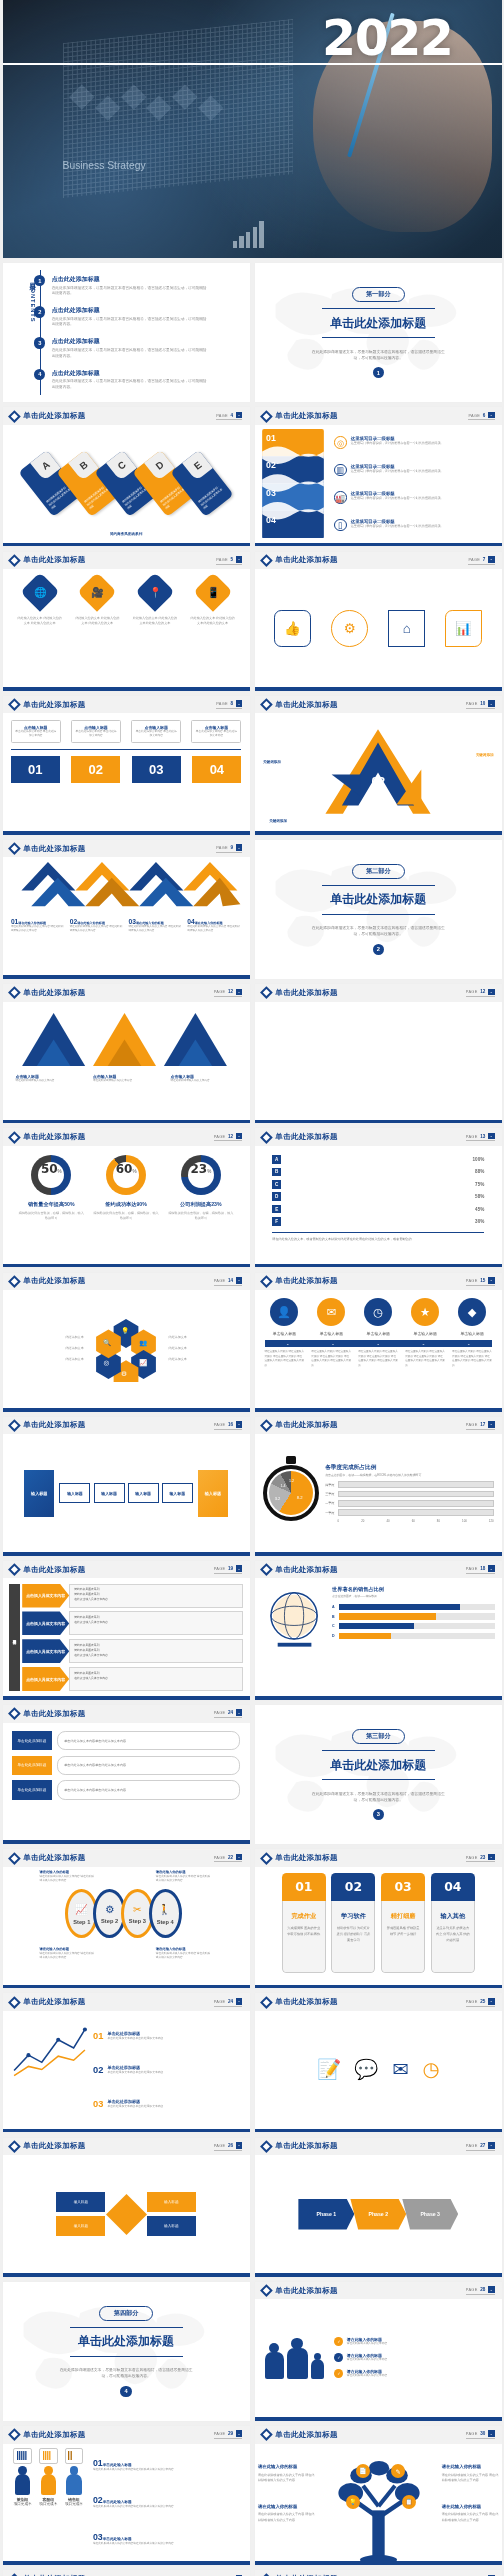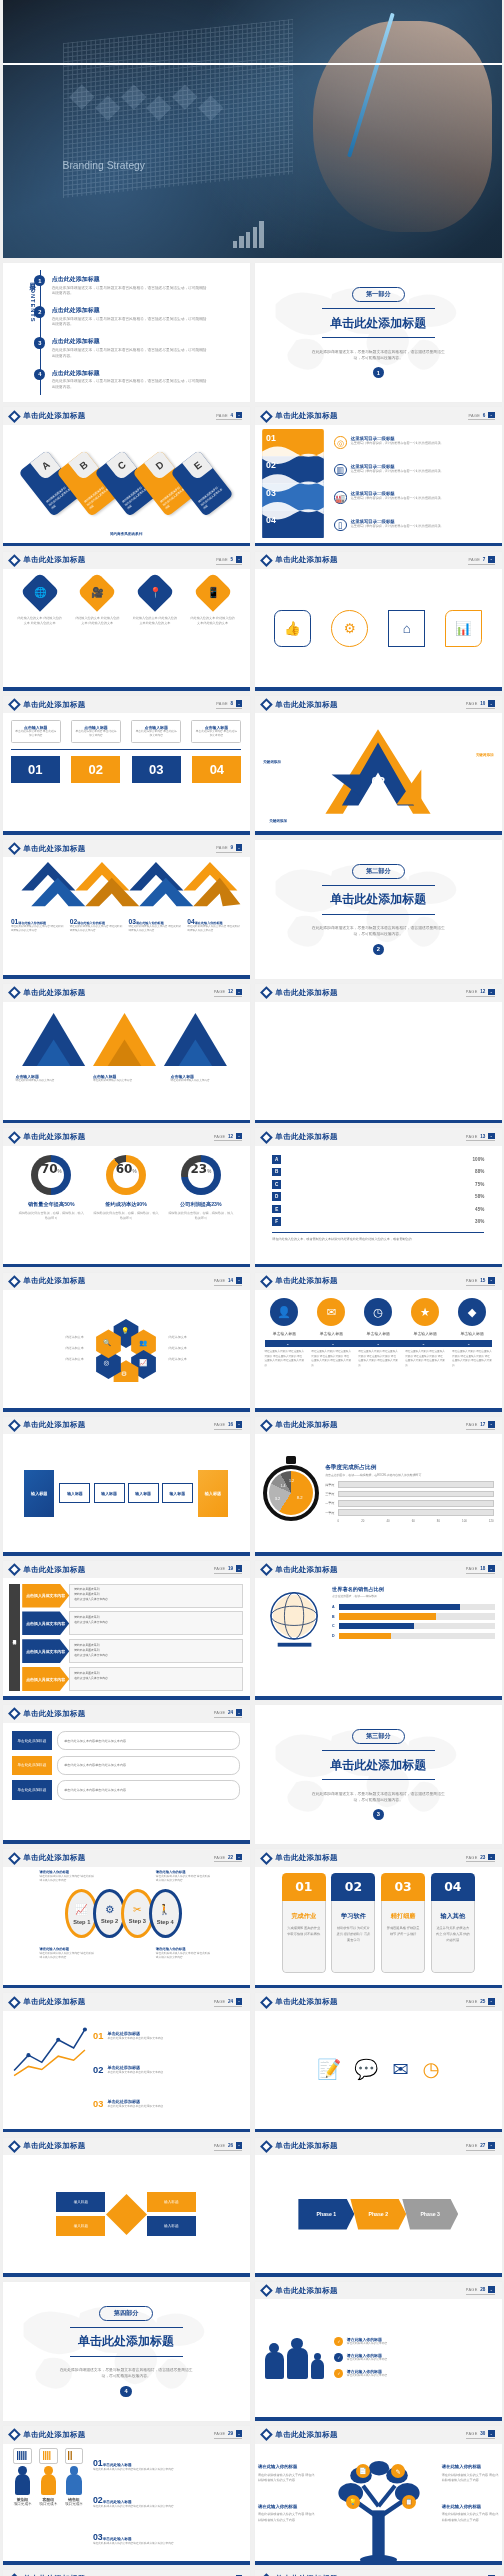--- a/index.html
+++ b/index.html
@@ -150,21 +150,22 @@
     <div class="ts-diams">
       <i style="left:0;top:0"></i>
           <i style="left:26px;top:11.3px"></i>
           <i style="left:52px;top:0"></i>
       <i style="left:77px;top:11.3px"></i>
           <i style="left:103px;top:0"></i>
           <i style="left:129px;top:11.3px"></i>
     </div>
     <div class="ts-hand"></div>
     <div class="ts-pen"></div>
-    <div class="ts-bs">Branding Strategy</div>
+    <div class="ts-bs">Business Strategy</div>
+    <div class="ts-year">2022</div>
     <div class="ts-split"></div>
     <div class="ts-chart">
       <i style="height:7.2px"></i>
           <i style="height:11.3px"></i>
           <i style="height:15.5px"></i>
           <i style="height:20.6px"></i>
           <i style="height:27px"></i>
     </div>
   </div>
   </div>
@@ -584,21 +585,21 @@
           <span class="lb">PAGE</span>
           <span class="no">12</span>
           <span class="chev">⌄</span>
         </span>
       </div>
       <div class="body">
         <div class="donuts">
           <div style="width:67px">
             <div class="donut" style="background:conic-gradient(#16438a 0 50%, #3f3f3f 50% 100%)">
               <div class="hole">
-                  <span class="v">70</span>
+                  <span class="v">50</span>
                   <span class="p">%</span>
                 </div>
               </div>
             <div class="dtitle">销售量全年提高50%</div>
             <div class="ddesc">编辑数据比例点击数据，右键，编辑数据，输入数据即可</div>
             </div>
           <div style="width:67px">
             <div class="donut" style="background:conic-gradient(#f59a11 0 90%, #3f3f3f 90% 100%)">
               <div class="hole">
                   <span class="v">60</span>

